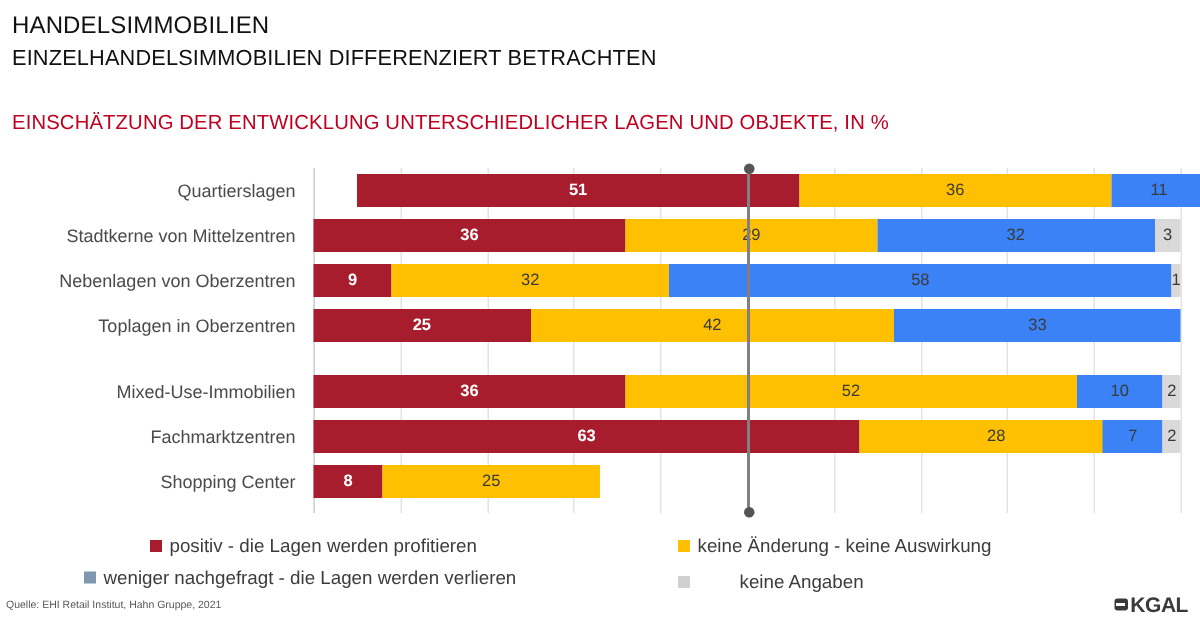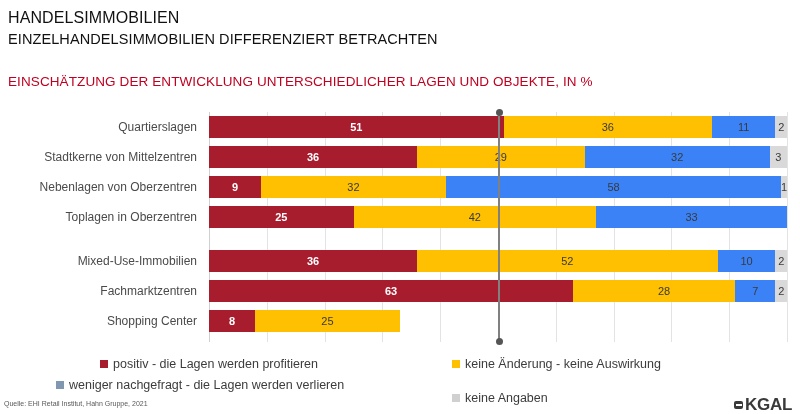--- a/index.html
+++ b/index.html
@@ -107,21 +107,21 @@
   .lg-c3 { background: #d0d0d0; }
 
   
   .source {
     position: absolute; left: 4px; top: 400px;
     font-size: 7px; color: #595959; white-space: nowrap;
   }
   .logo {
     position: absolute; right: 8px; top: 395px;
     display: flex; align-items: center;
-    font-size: 17px; font-weight: bold; color: #3a3a3a;
+    font-size: 14px; font-weight: bold; color: #3a3a3a;
     letter-spacing: -0.3px;
   }
   .logo-mark {
     display: inline-block; width: 9px; height: 8px;
     background: #3a3a3a; border-radius: 2px; margin-right: 2px;
     position: relative;
   }
   .logo-mark::after {
     content: ""; position: absolute; left: 1.5px; top: 3px;
     width: 6px; height: 1.5px; background: #ffffff;
@@ -152,21 +152,21 @@
       <div class="gridline" style="left: 115.6px;"></div>
       <div class="gridline" style="left: 173.4px;"></div>
       <div class="gridline" style="left: 231.2px;"></div>
       <div class="gridline" style="left: 289px;"></div>
       <div class="gridline" style="left: 346.8px;"></div>
       <div class="gridline" style="left: 404.6px;"></div>
       <div class="gridline" style="left: 462.4px;"></div>
       <div class="gridline" style="left: 520.2px;"></div>
       <div class="gridline" style="left: 578px;"></div>
       <div class="axisline-left"></div>
-      <div class="row" style="top: 4px;">
+      <div class="row" style="top: 4px; margin-left: 29px;">
         <div class="seg s0" style="left: 0px; width: 294.78px;">51</div>
         <div class="seg s1" style="left: 294.78px; width: 208.08px;">36</div>
         <div class="seg s2" style="left: 502.86px; width: 63.58px;">11</div>
         <div class="seg s3" style="left: 566.44px; width: 11.56px;">2</div>
       </div>
       <div class="row" style="top: 34px;">
         <div class="seg s0" style="left: 0px; width: 208.08px;">36</div>
         <div class="seg s1" style="left: 208.08px; width: 167.62px;">29</div>
         <div class="seg s2" style="left: 375.7px; width: 184.96px;">32</div>
         <div class="seg s3" style="left: 560.66px; width: 17.34px;">3</div>
@@ -210,21 +210,21 @@
         <span>positiv - die Lagen werden profitieren</span>
       </div>
       <div class="leg-item" style="left: 440px; top: 0px;">
         <span class="leg-swatch lg-c1"></span>
         <span>keine Änderung - keine Auswirkung</span>
       </div>
       <div class="leg-item" style="left: 44px; top: 21px;">
         <span class="leg-swatch lg-c2"></span>
         <span>weniger nachgefragt - die Lagen werden verlieren</span>
       </div>
-      <div class="leg-item" style="left: 440px; top: 34px;">
+      <div class="leg-item" style="left: 440px; top: 24px; gap: 28px;">
         <span class="leg-swatch lg-c3"></span>
         <span>keine Angaben</span>
       </div>
     </div>
 
   <div class="source">Quelle: EHI Retail Institut, Hahn Gruppe, 2021</div>
 
   <div class="logo">
     <span class="logo-mark"></span>
     <span>KGAL</span>

